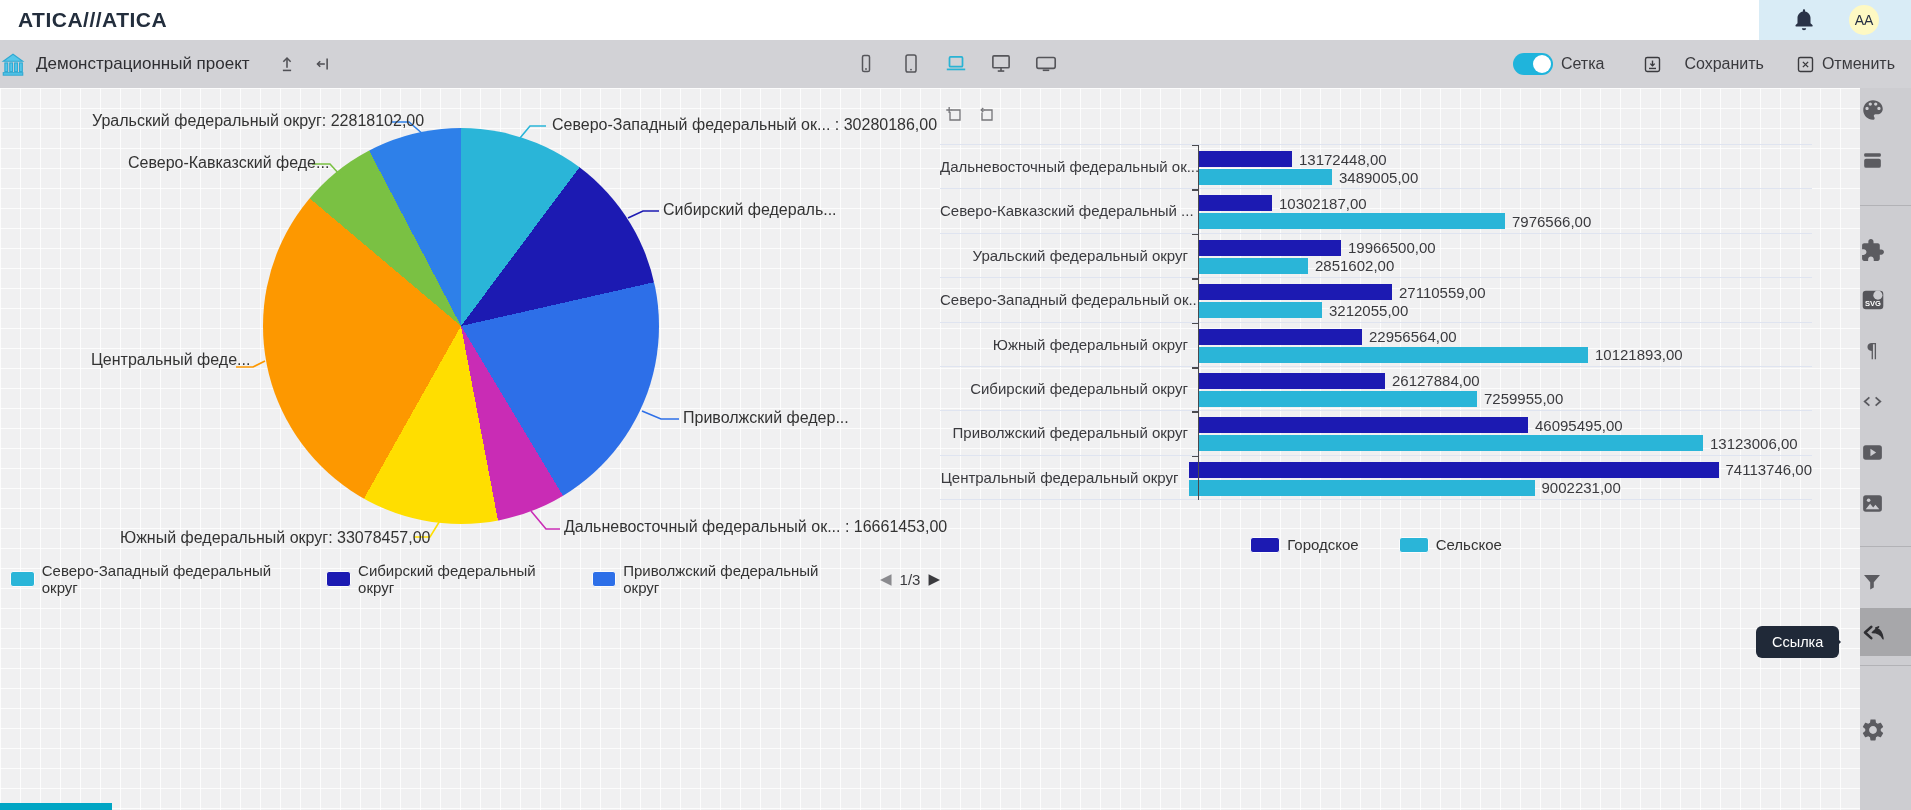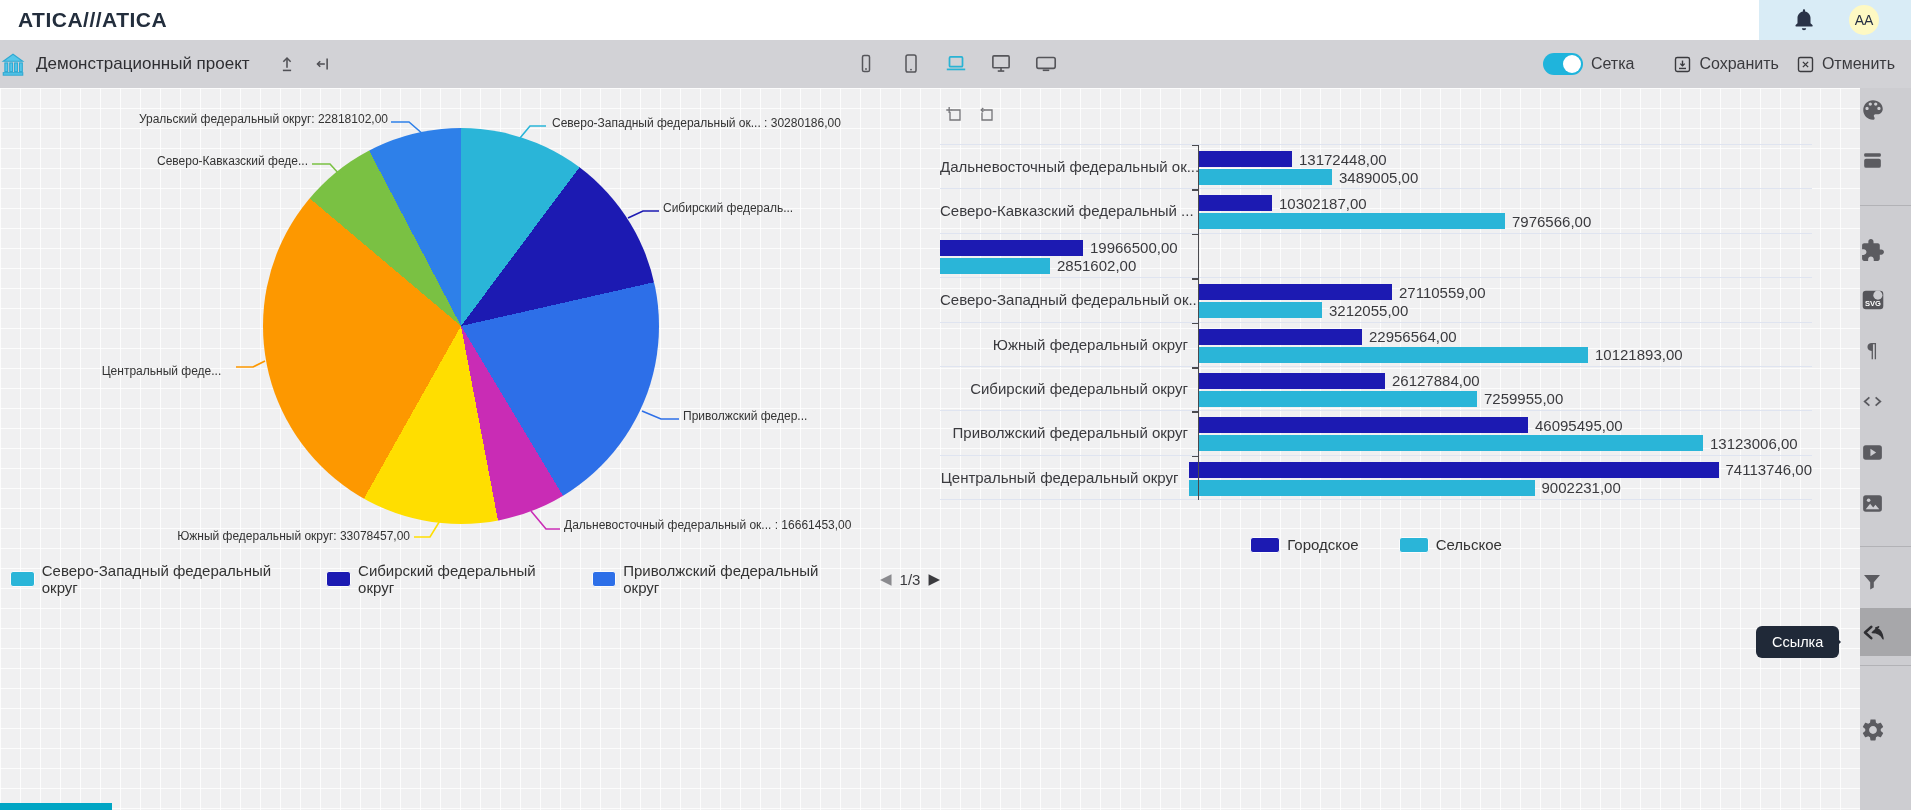--- a/index.html
+++ b/index.html
@@ -40,26 +40,26 @@
   .canvas { position:relative; flex:1; background-color:#f0f0f1;
     background-image:linear-gradient(to right, rgba(255,255,255,.8) 1px, transparent 1px),
                      linear-gradient(to bottom, rgba(255,255,255,.8) 1px, transparent 1px);
     background-size:20px 20px; }
   .hscroll { position:absolute; left:0; bottom:0; width:112px; height:7px; background:#00a5c4; }
 
   
   .pie-widget { position:absolute; left:0; top:0; width:940px; height:520px; }
   .pie { position:absolute; left:263px; top:40px; width:396px; height:396px; border-radius:50%; }
   .leaders { position:absolute; left:0; top:0; pointer-events:none; }
-  .callout { position:absolute; font-size:12px; color:#333; white-space:nowrap; }
+  .callout { position:absolute; font-size:16px; color:#333; white-space:nowrap; }
   .co-ural    { left:92px;  top:24px;  width:296px; text-align:right; }
   .co-skavkaz { left:128px; top:66px;  width:180px; text-align:right; }
   .co-szapad  { left:552px; top:28px; }
   .co-sibir   { left:663px; top:113px; }
-  .co-central { left:91px;  top:276px; width:141px; text-align:center; }
+  .co-central { left:91px;  top:263px; width:141px; text-align:center; }
   .co-privolj { left:683px; top:321px; }
   .co-south   { left:120px; top:441px; width:290px; text-align:right; }
   .co-dv      { left:564px; top:430px; }
   .pie-legend { position:absolute; left:10px; top:474px; display:flex; align-items:center; gap:18px; }
   .lg-item { display:flex; align-items:center; gap:7px; font-size:15px; color:#333; cursor:pointer; }
   .sw { width:25px; height:16px; border-radius:3px; border:1.5px solid #fbfbfc; display:inline-block; }
   .pager { display:flex; align-items:center; gap:8px; margin-left:6px; font-size:15px; color:#3a3a3e; }
   .pg-prev { color:#8a8a8e; cursor:pointer; } .pg-next { color:#3a3a3e; cursor:pointer; }
 
   
@@ -177,21 +177,21 @@
         <span class="knob"></span>
       </span>
     <span class="tb-lbl">Сетка</span>
     <span class="tb-btn">
       <svg width="21" height="21" viewBox="0 0 24 24" fill="none" stroke="#3a3a3e" stroke-width="1.6">
           <rect x="4" y="4" width="16" height="16" rx="2"></rect>
           <path d="M12 7.5v6"></path>
           <path d="M9.5 11l2.5 2.5 2.5-2.5"></path>
           <path d="M8 16.5h8"></path>
         </svg>
-      <span class="tb-lbl" style="margin:0">Сохранить</span>
+      <span class="tb-lbl" style="margin:15px">Сохранить</span>
     </span>
     <span class="tb-btn">
       <svg width="21" height="21" viewBox="0 0 24 24" fill="none" stroke="#3a3a3e" stroke-width="1.6">
           <rect x="4" y="4" width="16" height="16" rx="2"></rect>
           <path d="M9 9l6 6M15 9l-6 6"></path>
         </svg>
       <span class="tb-lbl" style="margin:0">Отменить</span>
     </span>
   </div>
 </div>
@@ -291,20 +291,21 @@
                     <span class="bar" style="width:74px;background:#1c1ab2"></span>
                     <span class="bval">10302187,00</span>
                   </div>
                   <div class="barline">
                     <span class="bar" style="width:307px;background:#2ab5d8"></span>
                     <span class="bval">7976566,00</span>
                   </div>
                 </div>
               </div>
               <div class="bar-row">
+                <div class="bar-cat">Уральский федеральный округ</div>
                 <div class="bar-cells">
                   <div class="barline">
                     <span class="bar" style="width:143px;background:#1c1ab2"></span>
                     <span class="bval">19966500,00</span>
                   </div>
                   <div class="barline">
                     <span class="bar" style="width:110px;background:#2ab5d8"></span>
                     <span class="bval">2851602,00</span>
                   </div>
                 </div>

